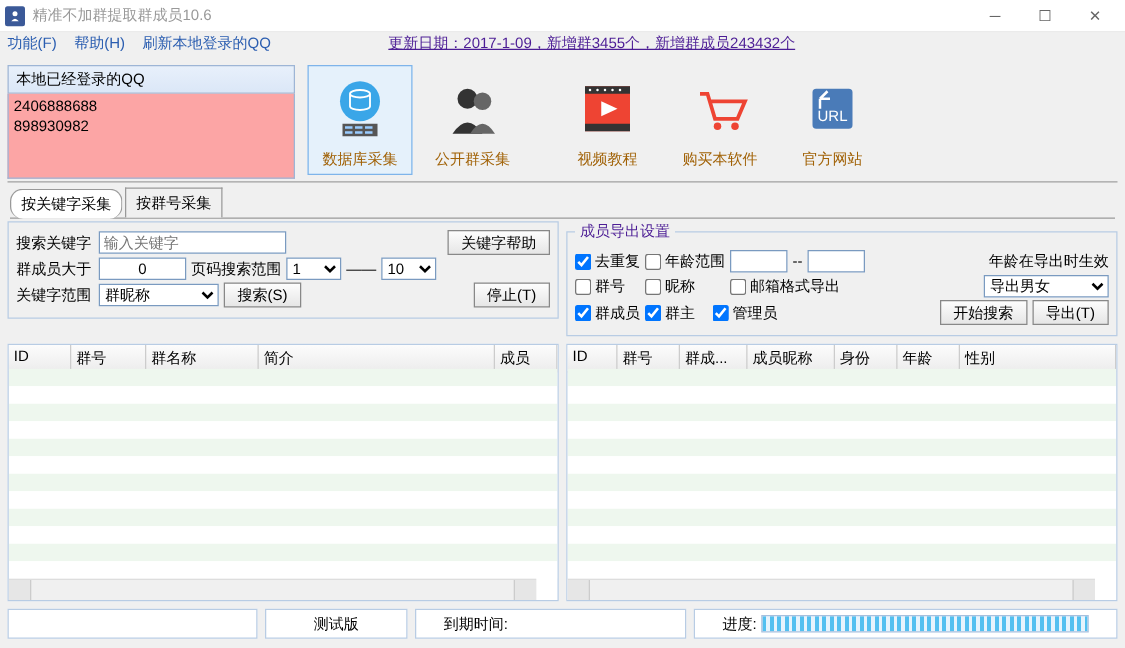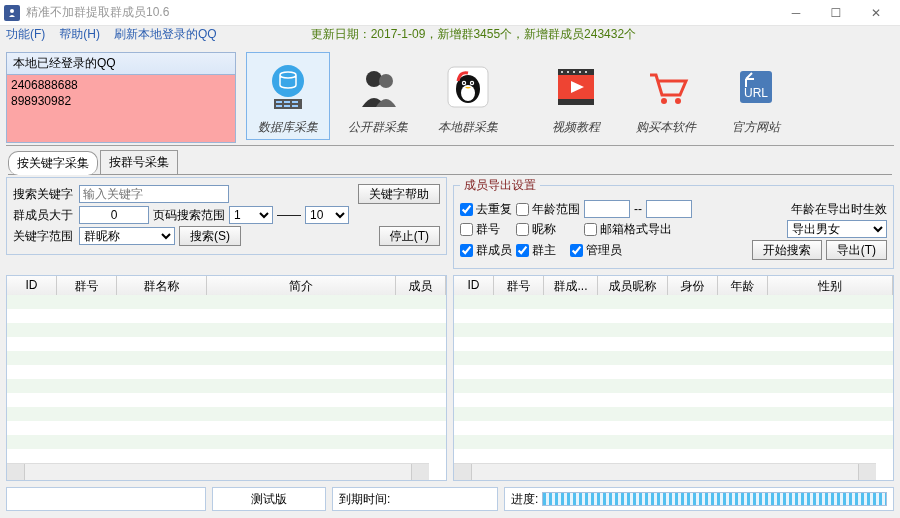--- a/index.html
+++ b/index.html
@@ -7,72 +7,72 @@
 
 .titlebar { height: 26px; background: #fff; display: flex; align-items: center; padding: 0 4px; border-bottom: 1px solid #e5e5e5; }
 .titlebar .appicon { width: 16px; height: 16px; background: #3b5998; border-radius: 2px; margin-right: 6px; display: flex; align-items: center; justify-content: center; }
 .titlebar .appicon svg { width: 10px; height: 10px; }
 .titlebar .title { color: #999; flex: 1; }
 .winbtns { display: flex; }
 .winbtn { width: 40px; height: 26px; display: flex; align-items: center; justify-content: center; color: #666; }
 
 .menubar { height: 22px; background: #f0f0f0; display: flex; align-items: flex-start; padding: 0 6px; gap: 14px; color: #333; }
 .menubar span { color: #2a5db0; }
-.menubar .update { margin-left: 80px; color: #4d7c0f; }
+.menubar .update { margin-left: 80px; color: #4c1d95; text-decoration: underline; }
 
 .topsection { display: flex; padding: 4px 6px 2px; gap: 10px; }
 .qqbox { width: 230px; }
 .qqbox .hdr { background: linear-gradient(#e8f0fb,#dbe7f7); border: 1px solid #9db5d6; padding: 2px 6px; }
 .qqlist { background: #fca5a5; border: 1px solid #9db5d6; border-top: none; height: 68px; padding: 2px 4px; line-height: 16px; }
 
 .toolbar { display: flex; gap: 6px; align-items: flex-start; }
 .tbtn { width: 84px; height: 88px; display: flex; flex-direction: column; align-items: center; justify-content: flex-end; padding-bottom: 3px; border: 1px solid transparent; }
 .tbtn.active { background: #e5f1fb; border: 1px solid #7eb4ea; }
 .tbtn .ic { width: 56px; height: 56px; display: flex; align-items: center; justify-content: center; margin-bottom: 4px; }
-.tbtn .lbl { color: #404040; font-style: italic; }
+.tbtn .lbl { color: #a16207; }
 
 .hr { border-top: 1px solid #a0a0a0; margin: 0 6px; }
 
 .tabs { display: flex; padding: 4px 8px 0; }
 .tab { padding: 3px 8px; border: 1px solid #999; border-bottom: none; background: #f0f0f0; margin-right: 2px; }
 .tab.active { background: #fff; position: relative; top: 1px; border-radius: 10px; }
 .tabline { border-top: 1px solid #999; margin: 0 8px; }
 
 .midrow { display: flex; padding: 2px 6px; gap: 6px; }
 .leftpanel, .rightpanel { flex: 1; }
 
 fieldset.grp { border: 1px solid #b8cce4; padding: 4px 6px 6px; margin-bottom: 2px; }
-fieldset.grp legend { padding: 0 4px; color: #7f1d1d; }
+fieldset.grp legend { padding: 0 4px; color: #4c1d95; }
 
 .frow { display: flex; align-items: center; gap: 4px; margin: 2px 0; }
 .flabel { min-width: 62px; }
 input.txt { border: 1px solid #7a9ac0; background: #fff; height: 18px; padding: 0 3px; }
 input.txt.center { text-align: center; }
 select.sel { border: 1px solid #7a9ac0; background: #fff; height: 18px; }
 .btn { border: 1px solid #888; background: linear-gradient(#fdfdfd,#e6e6e6); height: 20px; padding: 0 10px; display: inline-flex; align-items: center; }
 .chk { display: inline-flex; align-items: center; gap: 3px; }
 .chk input { width: 13px; height: 13px; }
 
 .tables { display: flex; padding: 2px 6px; gap: 6px; }
 .tblwrap { flex: 1; border: 1px solid #b8cce4; background: #fff; height: 206px; position: relative; overflow: hidden; }
 .thead { display: flex; background: linear-gradient(#fcfcfc,#ececec); border-bottom: 1px solid #ccc; }
-.th { padding: 2px 4px; border-right: 1px solid #ccc; white-space: nowrap; overflow: hidden; text-align: center; }
+.th { padding: 2px 4px; border-right: 1px solid #ccc; white-space: nowrap; overflow: hidden; }
 .tbody { position: absolute; top: 19px; left: 0; right: 0; bottom: 17px; overflow-y: auto; }
 .tbody .row { height: 14px; }
 .tbody .row:nth-child(odd) { background: #eef7ee; }
 .tbody .row:nth-child(even) { background: #fff; }
 .hscroll { position: absolute; bottom: 0; left: 0; right: 17px; height: 17px; background: #f0f0f0; border-top: 1px solid #ddd; }
 .hscroll::before { content: ""; position: absolute; left: 0; top: 0; width: 17px; height: 17px; background: #e6e6e6; border-right: 1px solid #ccc; }
 .hscroll::after { content: ""; position: absolute; right: 0; top: 0; width: 17px; height: 17px; background: #e6e6e6; border-left: 1px solid #ccc; }
 
 .footer { display: flex; padding: 4px 6px 0; gap: 6px; align-items: stretch; }
-.ftbox { border: 1px solid #b8cce4; background: #fff; height: 24px; display: flex; align-items: center; padding: 0 6px; }
+.ftbox { border: 1px solid #b8cce4; background: #fff; height: 24px; display: flex; align-items: center; padding: 0 22px; }
 .ftbox.ft1 { width: 200px; }
 .ftbox.ft2 { width: 114px; justify-content: center; }
-.ftbox.ft3 { width: 166px; }
+.ftbox.ft3 { width: 217px; }
 .ftbox.ft4 { flex: 1; align-items: center; }
 .progress { flex: 1; height: 14px; border: 1px solid #a7c0de; margin-left: 4px; background: repeating-linear-gradient(90deg,#53c0f0 0 3px,#e6f4fd 3px 6px); }
 </style>
 </head>
 <body>
 
 <div class="titlebar">
   <div class="appicon">
       <svg viewBox="0 0 10 10">
         <circle cx="5" cy="3" r="2" fill="#fff"></circle>
@@ -123,36 +123,20 @@
       <div class="ic">
           <svg width="48" height="48">
             <circle cx="20" cy="16" r="8" fill="#333"></circle>
             <path d="M8 44 Q20 26 32 44 Z" fill="#333"></path>
             <circle cx="32" cy="18" r="7" fill="#666"></circle>
             <path d="M22 44 Q32 28 42 44 Z" fill="#666"></path>
           </svg>
         </div>
       <div class="lbl">公开群采集</div>
     </div>
-    <div class="tbtn">
-      <div class="ic">
-          <svg width="48" height="48">
-            <rect x="4" y="4" width="40" height="40" rx="6" fill="#fff" stroke="#ccc"></rect>
-            <ellipse cx="24" cy="26" rx="12" ry="14" fill="#111"></ellipse>
-            <ellipse cx="24" cy="30" rx="7" ry="8" fill="#fff"></ellipse>
-            <circle cx="20" cy="20" r="2.2" fill="#fff"></circle>
-            <circle cx="28" cy="20" r="2.2" fill="#fff"></circle>
-            <circle cx="20" cy="20" r="1" fill="#111"></circle>
-            <circle cx="28" cy="20" r="1" fill="#111"></circle>
-            <path d="M21 24 Q24 27 27 24" fill="#f5b400"></path>
-            <path d="M14 18 Q16 8 24 10" stroke="#e33" stroke-width="3" fill="none"></path>
-          </svg>
-        </div>
-      <div class="lbl">本地群采集</div>
-    </div>
     <div style="width:12px"></div>
     <div class="tbtn">
       <div class="ic">
           <svg width="48" height="48">
             <rect x="6" y="6" width="36" height="36" fill="#e43"></rect>
             <rect x="6" y="6" width="36" height="6" fill="#333"></rect>
             <rect x="6" y="36" width="36" height="6" fill="#333"></rect>
             <circle cx="10" cy="9" r="1" fill="#fff"></circle>
             <circle cx="16" cy="9" r="1" fill="#fff"></circle>
             <circle cx="22" cy="9" r="1" fill="#fff"></circle>

